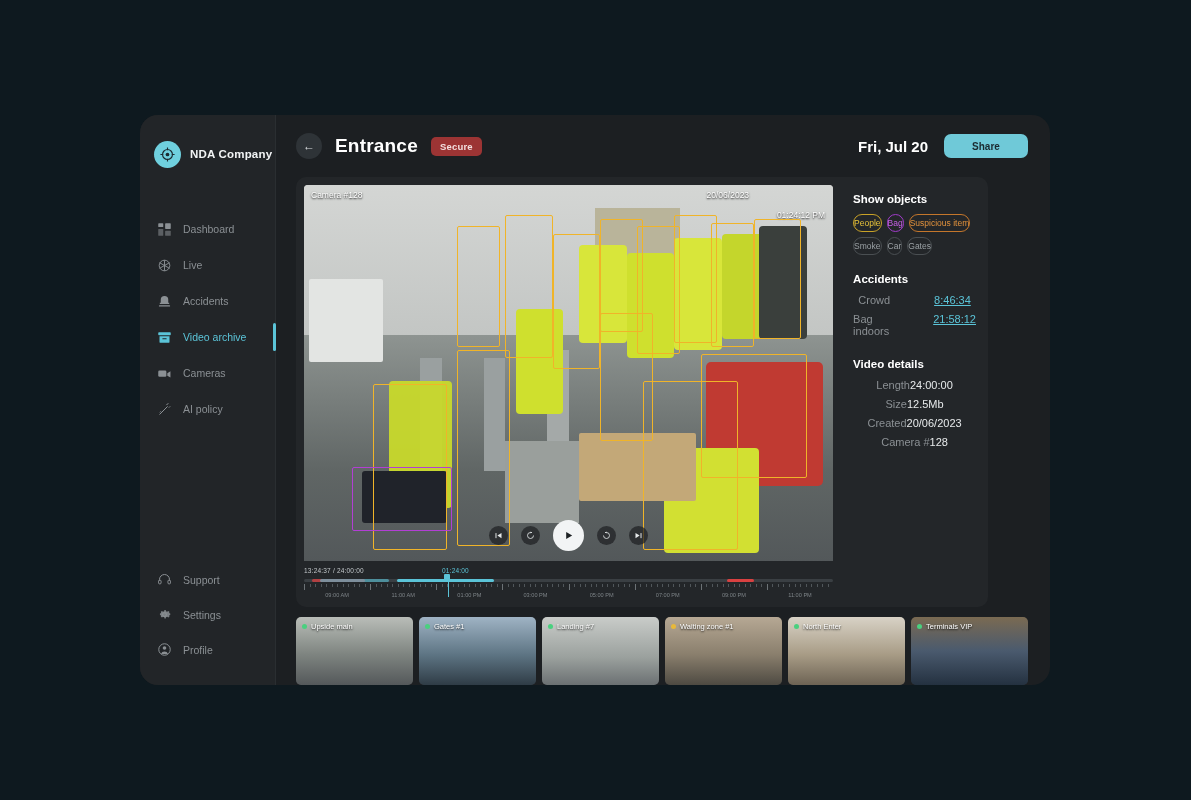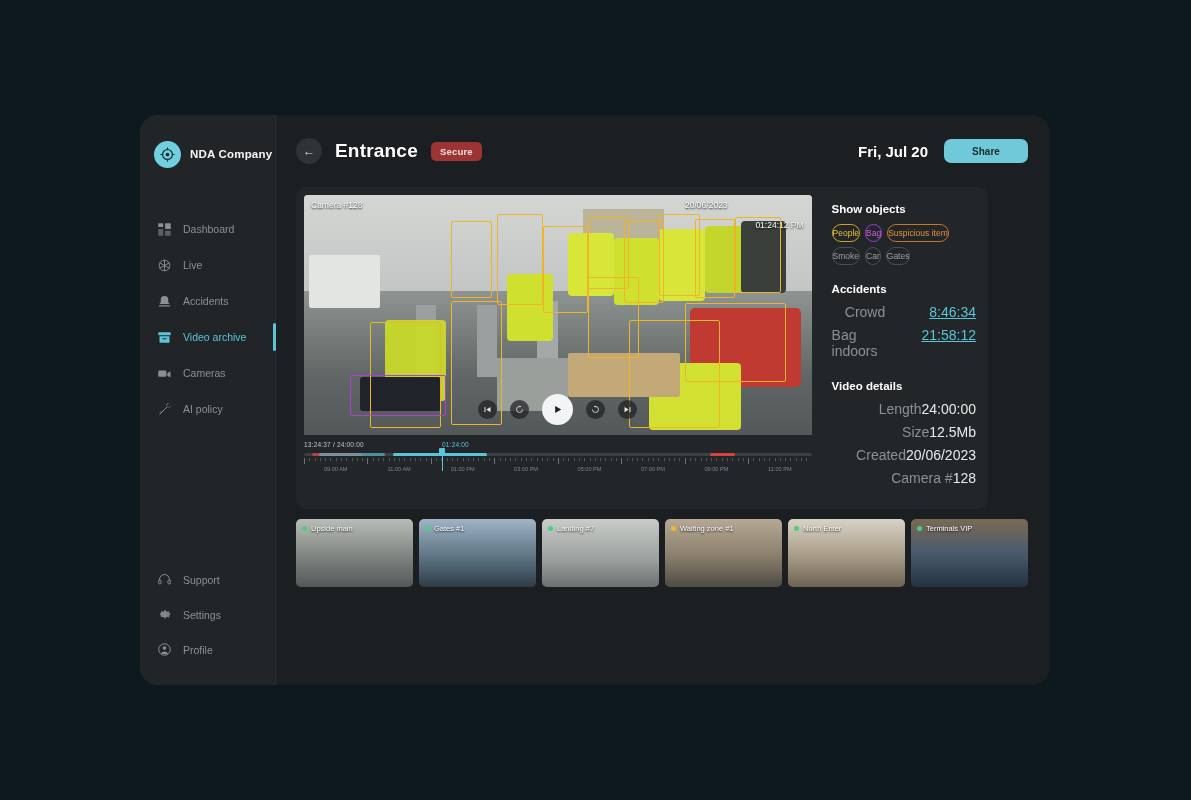--- a/index.html
+++ b/index.html
@@ -74,21 +74,21 @@
   }
 
   
   .content { display: flex; gap: 0; }
   .player-card {
     width: 692px; background: #232629; border-radius: 10px;
     padding: 8px; display: flex; gap: 8px;
   }
   .video-wrap { width: 536px; position: relative; border-radius: 4px; overflow: hidden; }
   .video {
-    width: 100%; height: 240px; position: relative;
+    width: 100%; height: 376px; position: relative;
     background:
       radial-gradient(circle at 72% 18%, rgba(255,255,255,.07), transparent 45%),
       linear-gradient(#c9cbc9 0%, #b9bcb9 16%, #8d9390 30%, #6e7470 55%, #5b6162 78%, #4e5354 100%);
   }
   
   .sc { position: absolute; }
   .ov-text { position: absolute; top: 5px; font-size: 8.5px; color: #fff;
              font-family: "Liberation Sans", sans-serif; text-shadow: 0 1px 2px rgba(0,0,0,.9); }
   .ov-cam { left: 7px; }
   .ov-date { right: 84px; }
@@ -117,21 +117,21 @@
   .panel-h { color: #fff; font-size: 11.5px; font-weight: bold; margin-bottom: 9px; }
   .chips { display: flex; flex-wrap: wrap; gap: 5px; margin-bottom: 18px; }
   .chip {
     font-size: 8.5px; padding: 3px 0; border-radius: 11px;
     border: 1px solid #4a4f52; color: #9aa0a4; cursor: pointer; white-space: nowrap;
   }
   .chip.people { border-color: #c9a227; color: #e8c33a; }
   .chip.bag { border-color: #a23ccb; color: #c560e4; }
   .chip.suspicious { border-color: #c4762b; color: #e0913c; }
 
-  .kv { display: flex; justify-content: flex-end; font-size: 14px; margin-bottom: 7px; }
+  .kv { display: flex; justify-content: center; font-size: 11px; margin-bottom: 7px; }
   .kv .k { color: #8b9094; }
   .kv .v { color: #e7eaeb; }
   .kv .v.link { color: #5bc4d8; text-decoration: underline; cursor: pointer; padding-left: 44px; }
   .sec-gap { height: 14px; }
 
   
   .timeline { margin-top: 4px; position: relative; height: 34px; }
   .tl-times { display: flex; align-items: center; height: 11px; position: relative; }
   .tl-cur { color: #c2c7ca; font-size: 6.5px; letter-spacing: .2px; }
   .tl-head-label {

